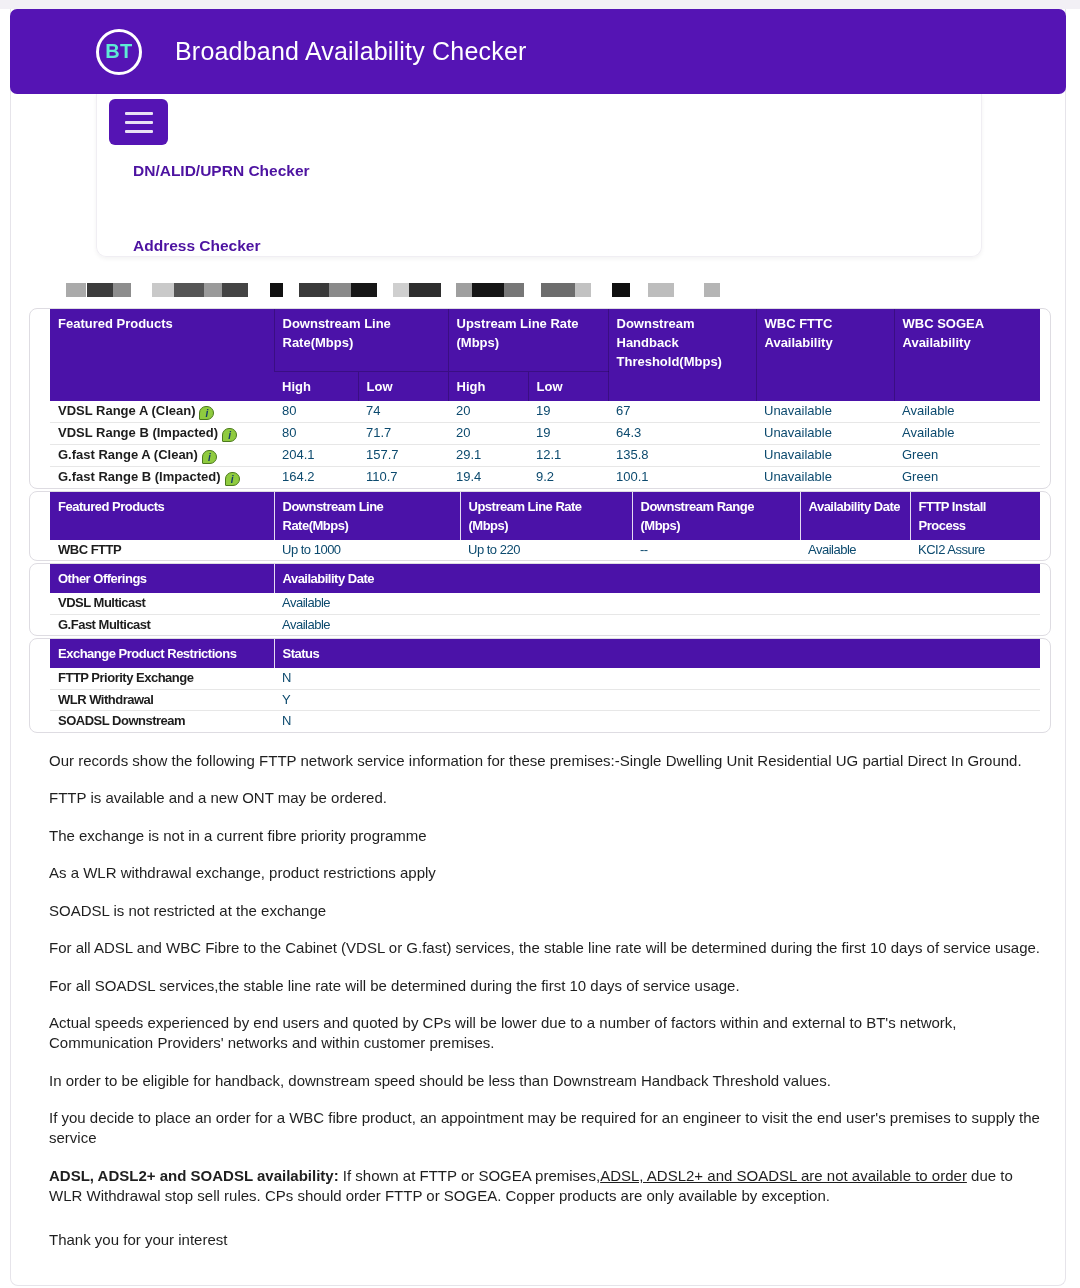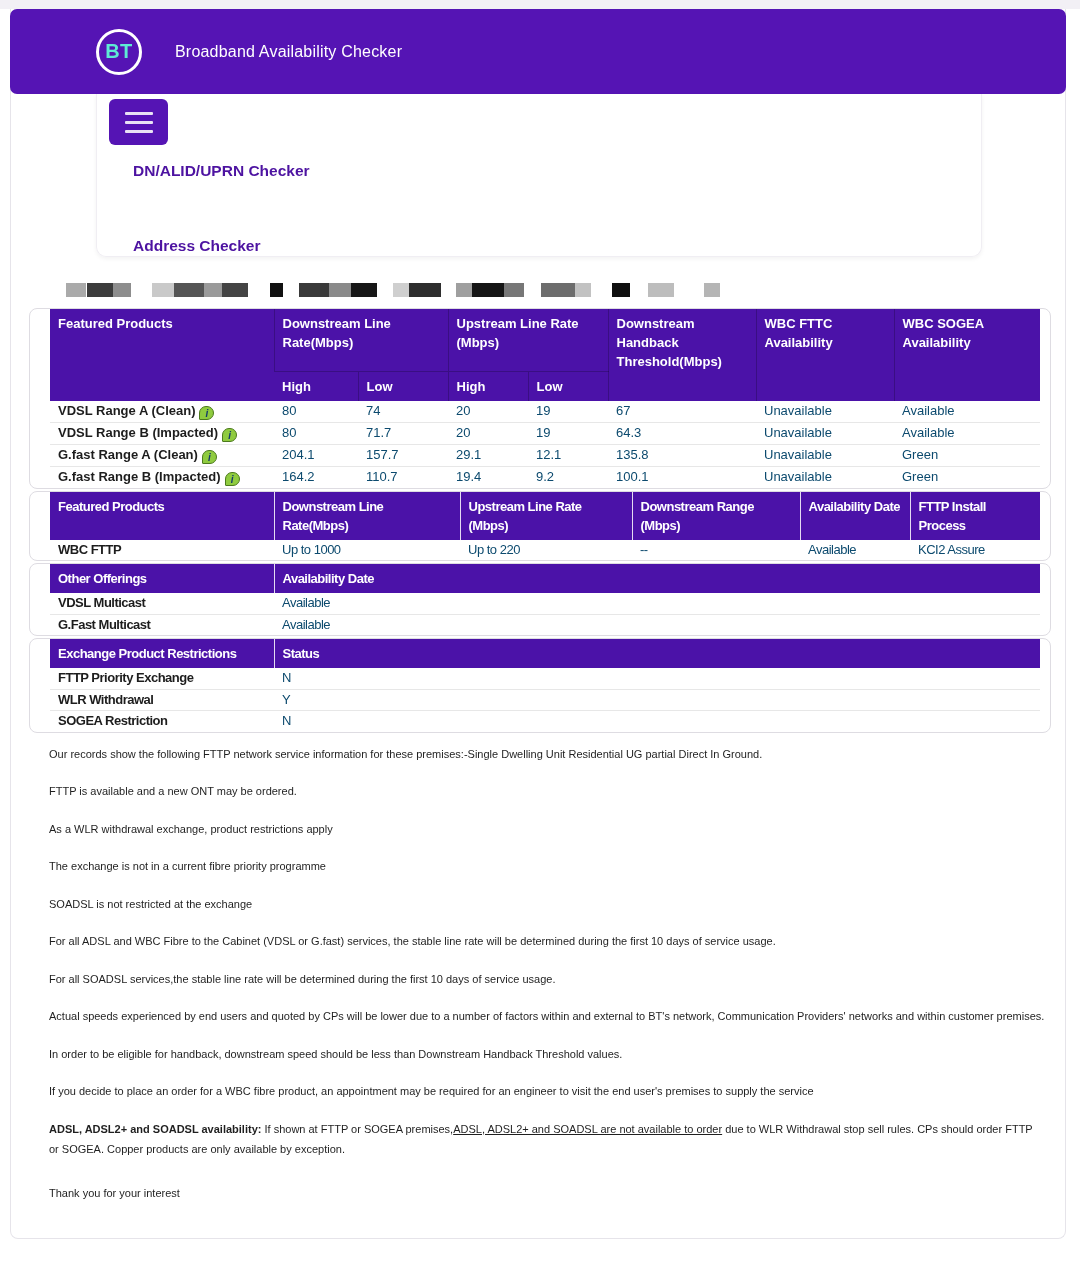--- a/index.html
+++ b/index.html
@@ -22,21 +22,21 @@
     height:85px; margin:0 -1px; border-radius:7px;
     background:#5514B4;
     display:flex; align-items:center; padding-left:86px;
   }
   .bt-logo {
     width:46px; height:46px; border:3px solid #fff; border-radius:50%;
     display:flex; align-items:center; justify-content:center;
     color:#5eead4; font-weight:bold; font-size:20px; letter-spacing:0.5px;
     flex:0 0 auto;
   }
-  .banner-title { color:#fff; font-size:16px; font-weight:500; margin-left:33px; letter-spacing:0.2px; }
+  .banner-title { color:#fff; font-size:25px; font-weight:500; margin-left:33px; letter-spacing:0.2px; }
 
   
   .nav-card {
     margin-left:85px; width:886px; height:163px;
     border:1px solid #f0eef3; border-top:none; border-radius:0 0 10px 10px;
     box-shadow:0 2px 4px rgba(0,0,0,0.05);
     padding:5px 0 0 12px;
   }
   .burger-btn {
     width:59px; height:46px; background:#5514B4; border:none; border-radius:6px;
@@ -88,21 +88,21 @@
 
   .info-icon {
     display:inline-block; width:15px; height:14px; margin-left:4px;
     background:#8fcb3f; border:1px solid #4c7a1d;
     border-radius:7px 7px 7px 1px;
     color:#143a6b; font-size:10px; font-weight:bold; font-style:italic;
     text-align:center; line-height:13px; vertical-align:-2px; cursor:pointer;
   }
 
   
-  .notes { padding:9px 20px 0 38px; font-size:11px; line-height:20px; color:#1f1f1f; }
+  .notes { padding:16px 20px 0 38px; font-size:15px; line-height:20px; color:#1f1f1f; }
   .notes p { margin:0 0 17.5px 0; }
   .uline { text-decoration:underline; }
   .b { font-weight:bold; }
 </style>
 </head>
 <body>
 
 <div class="top-strip"></div>
 
 <div class="main-card">
@@ -268,32 +268,32 @@
       </tr>
       <tr>
         <td class="lbl">FTTP Priority Exchange</td>
         <td>N</td>
       </tr>
       <tr>
         <td class="lbl">WLR Withdrawal</td>
         <td>Y</td>
       </tr>
       <tr>
-        <td class="lbl">SOGEA Restriction</td>
+        <td class="lbl">SOADSL Downstream</td>
         <td>N</td>
       </tr>
     </tbody>
       </table>
   </div>
 
   <div class="notes">
     <p>Our records show the following FTTP network service information for these premises:-Single Dwelling Unit Residential UG partial Direct In Ground.</p>
     <p>FTTP is available and a new ONT may be ordered.</p>
+    <p>The exchange is not in a current fibre priority programme</p>
     <p>As a WLR withdrawal exchange, product restrictions apply</p>
-    <p>The exchange is not in a current fibre priority programme</p>
     <p>SOADSL is not restricted at the exchange</p>
     <p>For all ADSL and WBC Fibre to the Cabinet (VDSL or G.fast) services, the stable line rate will be determined during the first 10 days of service usage.</p>
     <p>For all SOADSL services,the stable line rate will be determined during the first 10 days of service usage.</p>
     <p>Actual speeds experienced by end users and quoted by CPs will be lower due to a number of factors within and external to BT's network, Communication Providers' networks and within customer premises.</p>
     <p>In order to be eligible for handback, downstream speed should be less than Downstream Handback Threshold values.</p>
     <p>If you decide to place an order for a WBC fibre product, an appointment may be required for an engineer to visit the end user's premises to supply the service</p>
     <p><span class="b">ADSL, ADSL2+ and SOADSL availability:</span><span> If shown at FTTP or SOGEA premises,</span><span class="uline">ADSL, ADSL2+ and SOADSL are not available to order</span><span> due to WLR Withdrawal stop sell rules. CPs should order FTTP or SOGEA. Copper products are only available by exception.</span></p>
     <p style="margin-top:24px">Thank you for your interest</p>
   </div>
 

